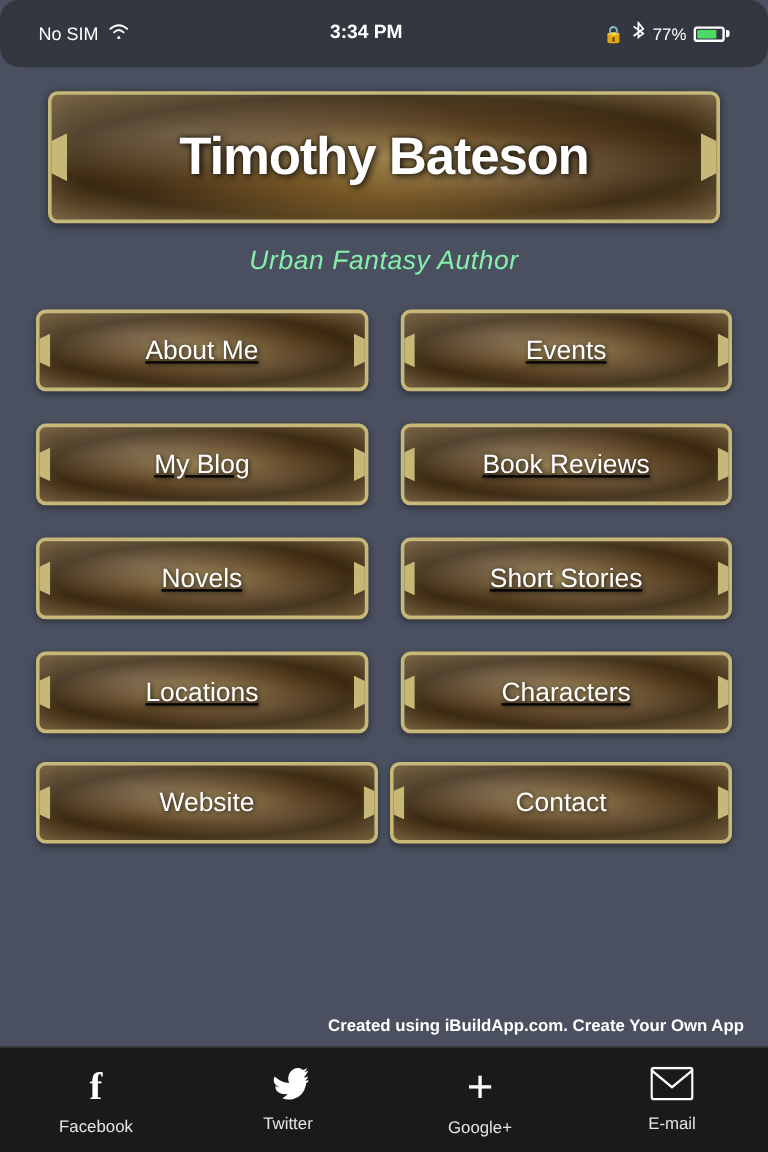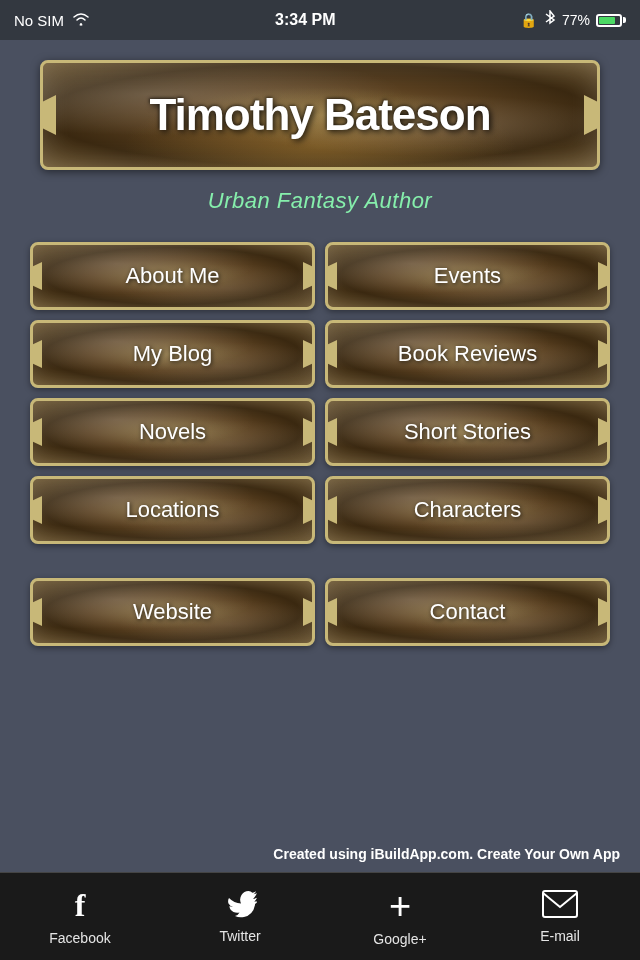--- a/index.html
+++ b/index.html
@@ -11,28 +11,29 @@
       background-color: #4a5060;
       font-family: -apple-system, 'Helvetica Neue', Arial, sans-serif;
       overflow: hidden;
       display: flex;
       flex-direction: column;
     }
 
     
     .status-bar {
       background-color: #333840;
-      height: 40px;
+      height: 56px;
       display: flex;
       align-items: center;
       justify-content: space-between;
-      padding: 0 14px;
+      padding: 0 32px;
       font-size: 15px;
       color: #fff;
       flex-shrink: 0;
+      border-radius: 16px;
     }
     .status-left { display: flex; align-items: center; gap: 8px; }
     .status-center { font-weight: 600; font-size: 16px; }
     .status-right { display: flex; align-items: center; gap: 6px; font-size: 14px; }
     .battery-icon {
       display: inline-flex; align-items: center; gap: 2px;
     }
     .battery-body {
       width: 26px; height: 13px; border: 2px solid #fff; border-radius: 3px; position: relative;
     }
@@ -110,23 +111,24 @@
       color: #86efac;
       margin-bottom: 28px;
       letter-spacing: 0.5px;
       font-style: italic;
     }
 
     
     .nav-grid {
       display: grid;
       grid-template-columns: 1fr 1fr;
-      gap: 10px;
+      gap: 27px;
       width: 580px;
       margin-bottom: 20px;
+      text-decoration: underline;
     }
 
     
     .nav-btn {
       height: 68px;
       border-radius: 8px;
       border: 3px solid #c8b878;
       display: flex;
       align-items: center;
       justify-content: center;
@@ -165,21 +167,21 @@
       position: relative;
       z-index: 1;
     }
 
     
     .bottom-nav {
       display: grid;
       grid-template-columns: 1fr 1fr;
       gap: 10px;
       width: 580px;
-      margin-top: 14px;
+      margin-top: 4px;
     }
 
     
     .footer-text {
       margin-top: auto;
       padding: 14px 20px 10px;
       font-size: 14px;
       color: #fff;
       font-weight: 600;
       text-align: right;

